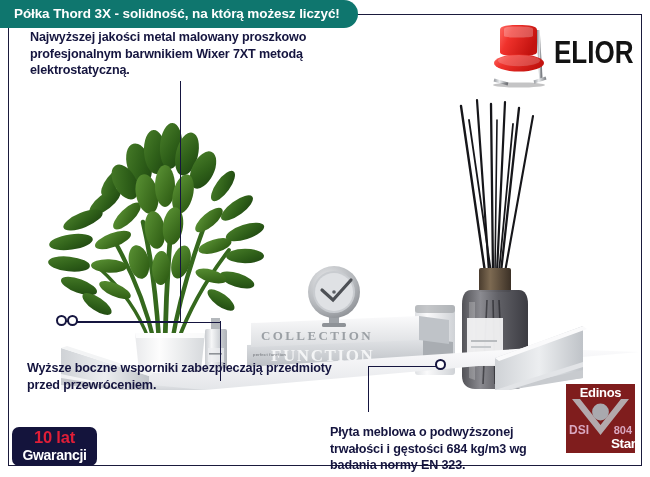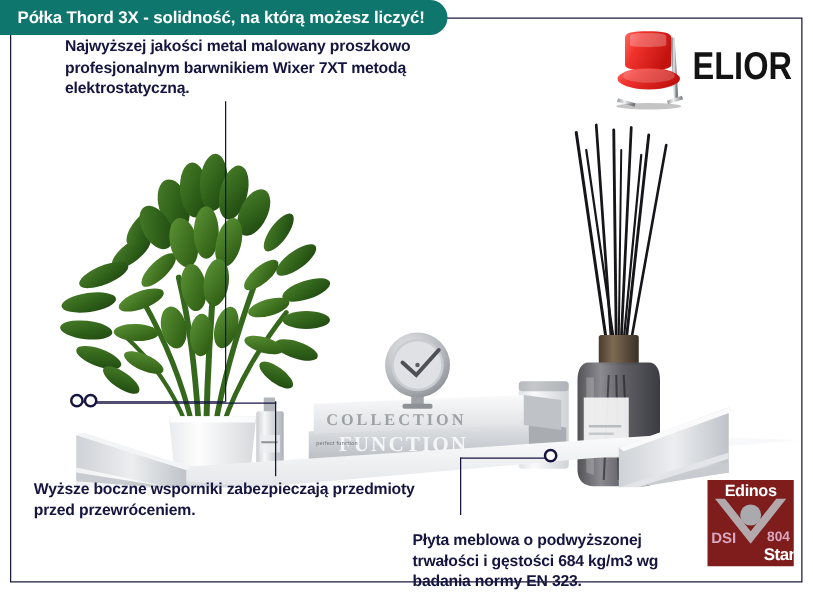--- a/index.html
+++ b/index.html
@@ -51,22 +51,22 @@
   
   .callout-text {
     position: absolute;
     color: #15153f;
     font-weight: bold;
     font-size: 12.6px;
     line-height: 1.33;
     letter-spacing: -0.15px;
     z-index: 22;
   }
-  #text-top      { left: 30px;  top: 29px;  width: 310px; margin-left: 22px; }
-  #text-bottom-l { left: 27px;  top: 383px; width: 320px; }
+  #text-top      { left: 30px;  top: 29px;  width: 310px; }
+  #text-bottom-l { left: 27px;  top: 360px; width: 320px; }
   #text-bottom-c { left: 330px; top: 424px; width: 215px; }
 
   
   .leader {
     position: absolute;
     background: #15153f;
     width: 1.4px;
     z-index: 20;
   }
   #leader-top      { left: 180px; top: 81px;  height: 240px; }
@@ -471,20 +471,24 @@
   <div class="callout-text" id="text-bottom-l">Wyższe boczne wsporniki zabezpieczają przedmioty przed przewróceniem.</div>
   <div class="leader" id="leader-bottom-l"></div>
   <div class="hook" style="left:73px; top:322px; width:148px;"></div>
   <div class="dot" id="dot-bottom-l"></div>
 
   <div class="callout-text" id="text-bottom-c">Płyta meblowa o podwyższonej trwałości i gęstości 684 kg/m3 wg badania normy EN 323.</div>
   <div class="leader" id="leader-bottom-c"></div>
   <div class="hook" style="left:368px; top:366px; width:73px;"></div>
   <div class="dot" id="dot-bottom-c"></div>
 
+  <div class="warranty">
+    <div class="w-years">10 lat</div>
+    <div class="w-label">Gwarancji</div>
+  </div>
 
   <div class="edinos">
     <div class="e-name">Edinos</div>
     <svg width="69" height="40" viewBox="0 0 69 40" xmlns="http://www.w3.org/2000/svg">
       <path d="M6 2 L34.5 38 L63 2 L55 2 L34.5 28 L14 2 Z" fill="#b9b9bd" opacity="0.9"></path>
       <circle cx="34.5" cy="15" r="8.4" fill="#a9a9ae"></circle>
     </svg>
     <div class="e-dsi">DSI</div>
     <div class="e-num">804</div>
     <div class="e-std">Standards</div>

